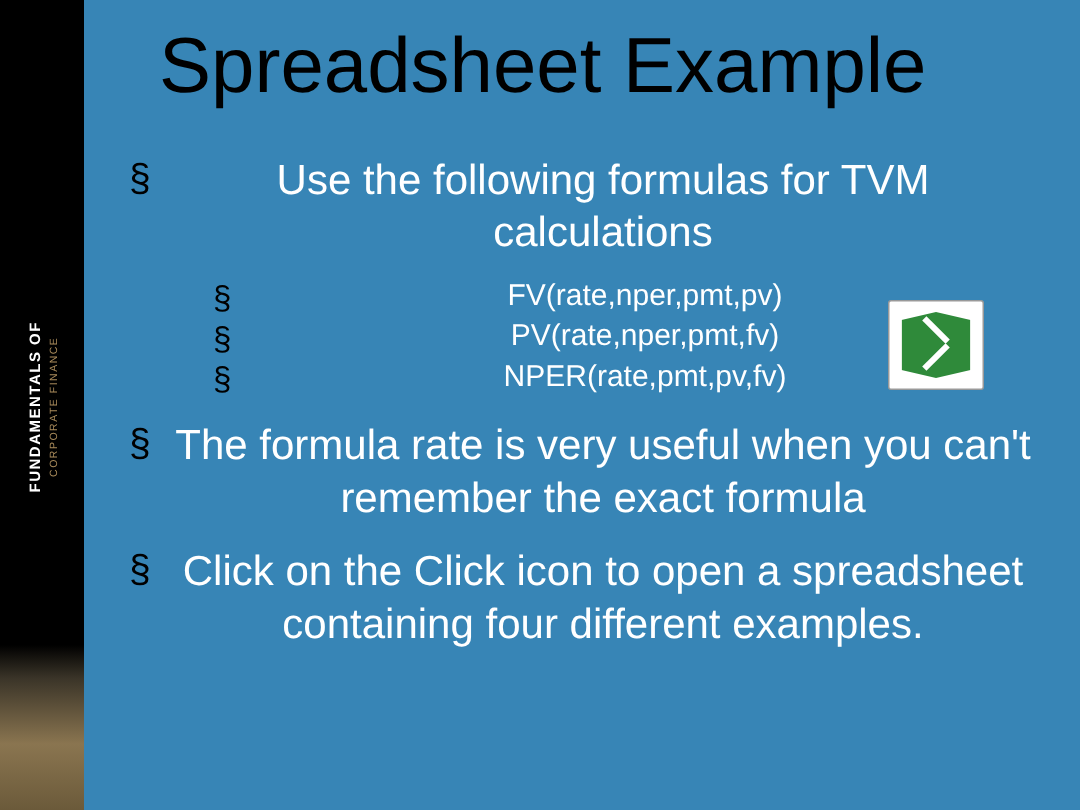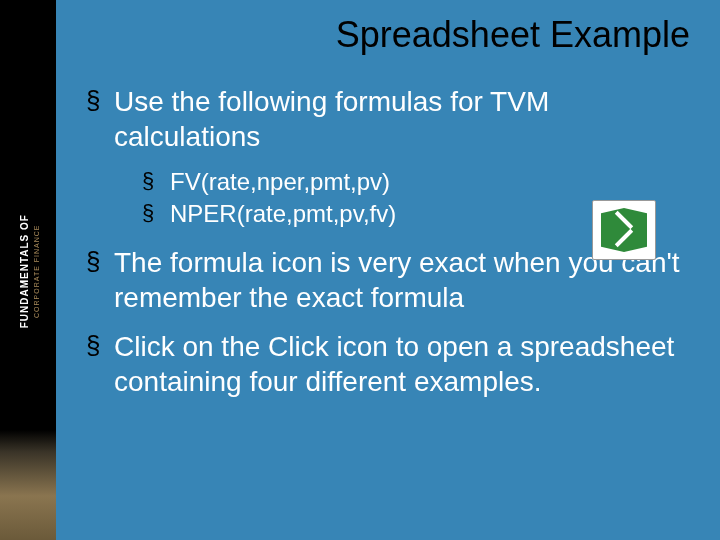--- a/index.html
+++ b/index.html
@@ -40,47 +40,48 @@
     background: linear-gradient(to top, #6b5a3a 0%, #8a7550 40%, #3a3428 80%, #000 100%);
   }
   .content {
     flex: 1;
     padding: 14px 30px 20px 30px;
     color: #fff;
     position: relative;
   }
   .title {
     color: #000;
-    font-size: 36px;
-    text-align: right;
+    font-size: 52px;
+    text-align: left;
     margin-bottom: 28px;
     font-weight: normal;
     padding-left: 20px;
   }
   ul.level1 {
     list-style: none;
     font-size: 28px;
     line-height: 1.25;
   }
   ul.level1 > li {
     position: relative;
     padding-left: 28px;
     margin-bottom: 14px;
+    text-align: center;
   }
   ul.level1 > li::before {
     content: "§";
     position: absolute;
     left: 0;
     top: 0;
     color: #000;
     font-size: 26px;
   }
   ul.level2 {
     list-style: none;
-    font-size: 24px;
+    font-size: 20px;
     margin-top: 12px;
     margin-bottom: 6px;
     line-height: 1.35;
   }
   ul.level2 > li {
     position: relative;
     padding-left: 56px;
   }
   ul.level2 > li::before {
     content: "§";
@@ -139,25 +140,26 @@
 </div>
 
 <div class="content">
   <h1 class="title">Spreadsheet Example</h1>
 
   <ul class="level1">
     <li>
       <span>Use the following formulas for TVM calculations</span>
       <ul class="level2">
         <li><span>FV(rate,nper,pmt,pv)</span></li>
+        <li><span>PV(rate,nper,pmt,fv)</span></li>
         <li><span>NPER(rate,pmt,pv,fv)</span></li>
       </ul>
     </li>
     <li>
-      <span>The formula icon is very exact when you can't remember the exact formula</span>
+      <span>The formula rate is very useful when you can't remember the exact formula</span>
     </li>
     <li>
       <span>Click on the Click icon to open a spreadsheet containing four different examples.</span>
     </li>
   </ul>
 
   <div class="excel-icon">
     <div class="excel-icon-inner"></div>
   </div>
 </div>

